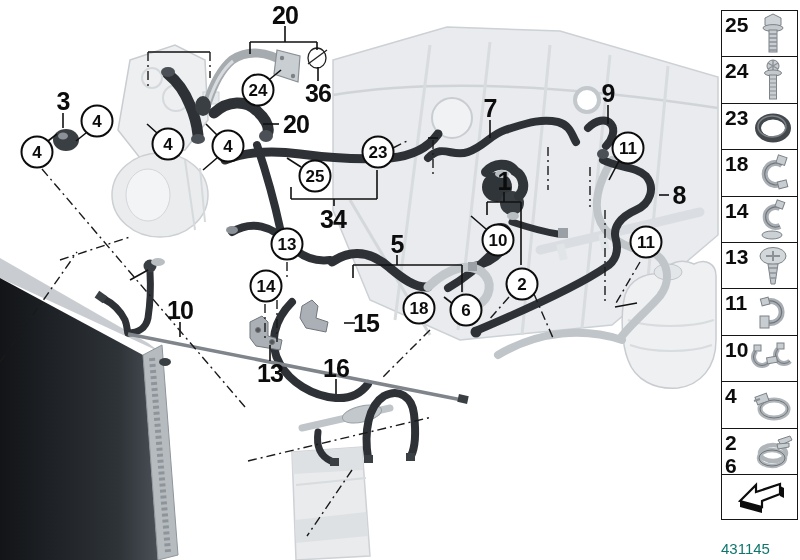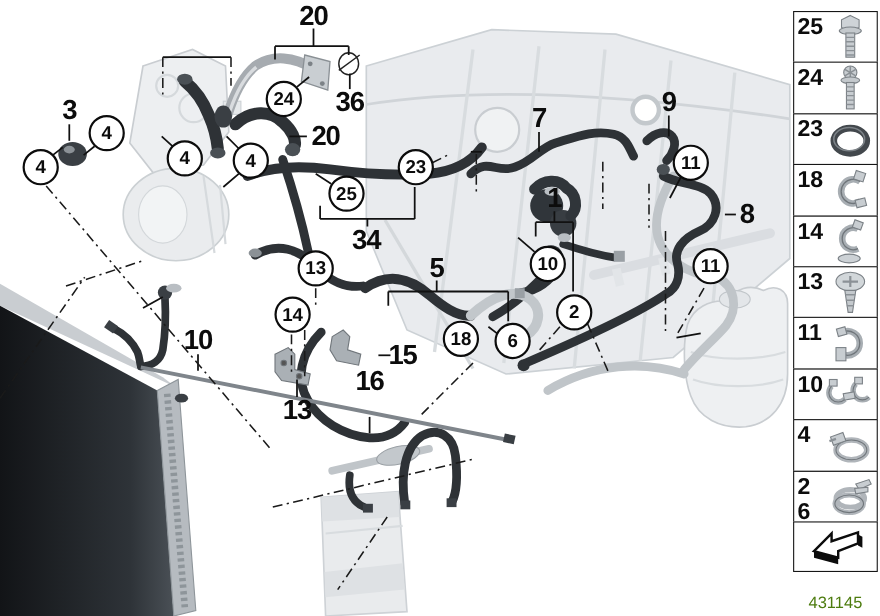--- a/index.html
+++ b/index.html
@@ -17,22 +17,22 @@
   
   #legend{position:absolute;left:721px;top:10px;width:77px;z-index:6;}
   .sb-cell{box-sizing:border-box;width:77px;height:48px;border:1.6px solid #161616;
     margin-top:-1.6px;background:#fff;display:flex;align-items:flex-start;cursor:pointer;}
   .sb-cell:first-child{margin-top:0;}
   .sb-num{font-weight:bold;font-size:21px;color:#0c0c0c;line-height:1;padding:3px 0 0 3px;
     min-width:24px;}
   .sb-num2{display:flex;flex-direction:column;gap:2px;}
   .sb-ic{flex:1;display:flex;align-items:center;justify-content:center;height:100%;}
   .sb-arrow{height:46px;align-items:center;justify-content:center;}
-  #partnum{position:absolute;left:721px;top:540px;width:77px;text-align:center;
-    font-size:15px;color:#4d7c0f;z-index:6;}
+  #partnum{position:absolute;left:721px;top:540px;width:77px;
+    font-size:15px;color:#0f766e;z-index:6;}
 </style>
 </head>
 <body>
 
 <div id="stage">
 
   <svg id="artwork" width="800" height="560" viewBox="0 0 800 560">
     <defs>
       <linearGradient id="radG" x1="0" y1="0" x2="1" y2="0">
         <stop offset="0" stop-color="#121417"></stop>
@@ -253,21 +253,21 @@
   <div class="plabel" style="left:318px;top:93px">36</div>
   <div class="plabel" style="left:296px;top:124px">20</div>
   <div class="plabel" style="left:333px;top:219px">34</div>
   <div class="plabel" style="left:490px;top:108px">7</div>
   <div class="plabel" style="left:608px;top:93px">9</div>
   <div class="plabel" style="left:679px;top:195px">8</div>
   <div class="plabel" style="left:504px;top:181px">1</div>
   <div class="plabel" style="left:397px;top:244px">5</div>
   <div class="plabel" style="left:366px;top:323px">15</div>
   <div class="plabel" style="left:270px;top:373px">13</div>
-  <div class="plabel" style="left:336px;top:347px">16</div>
+  <div class="plabel" style="left:336px;top:368px">16</div>
   <div class="plabel" style="left:180px;top:310px">10</div>
 
   <div id="legend">
 
     <div class="sb-cell">
       <span class="sb-num">25</span>
       <span class="sb-ic">
         <svg width="40" height="44" viewBox="0 0 40 44">
           <polygon points="20,2 28,6 28,13 20,17 12,13 12,6" fill="#ced3d7" stroke="#7c8287"></polygon>
           <ellipse cx="20" cy="16" rx="10" ry="3.4" fill="#c4c9cd" stroke="#7c8287"></ellipse>

